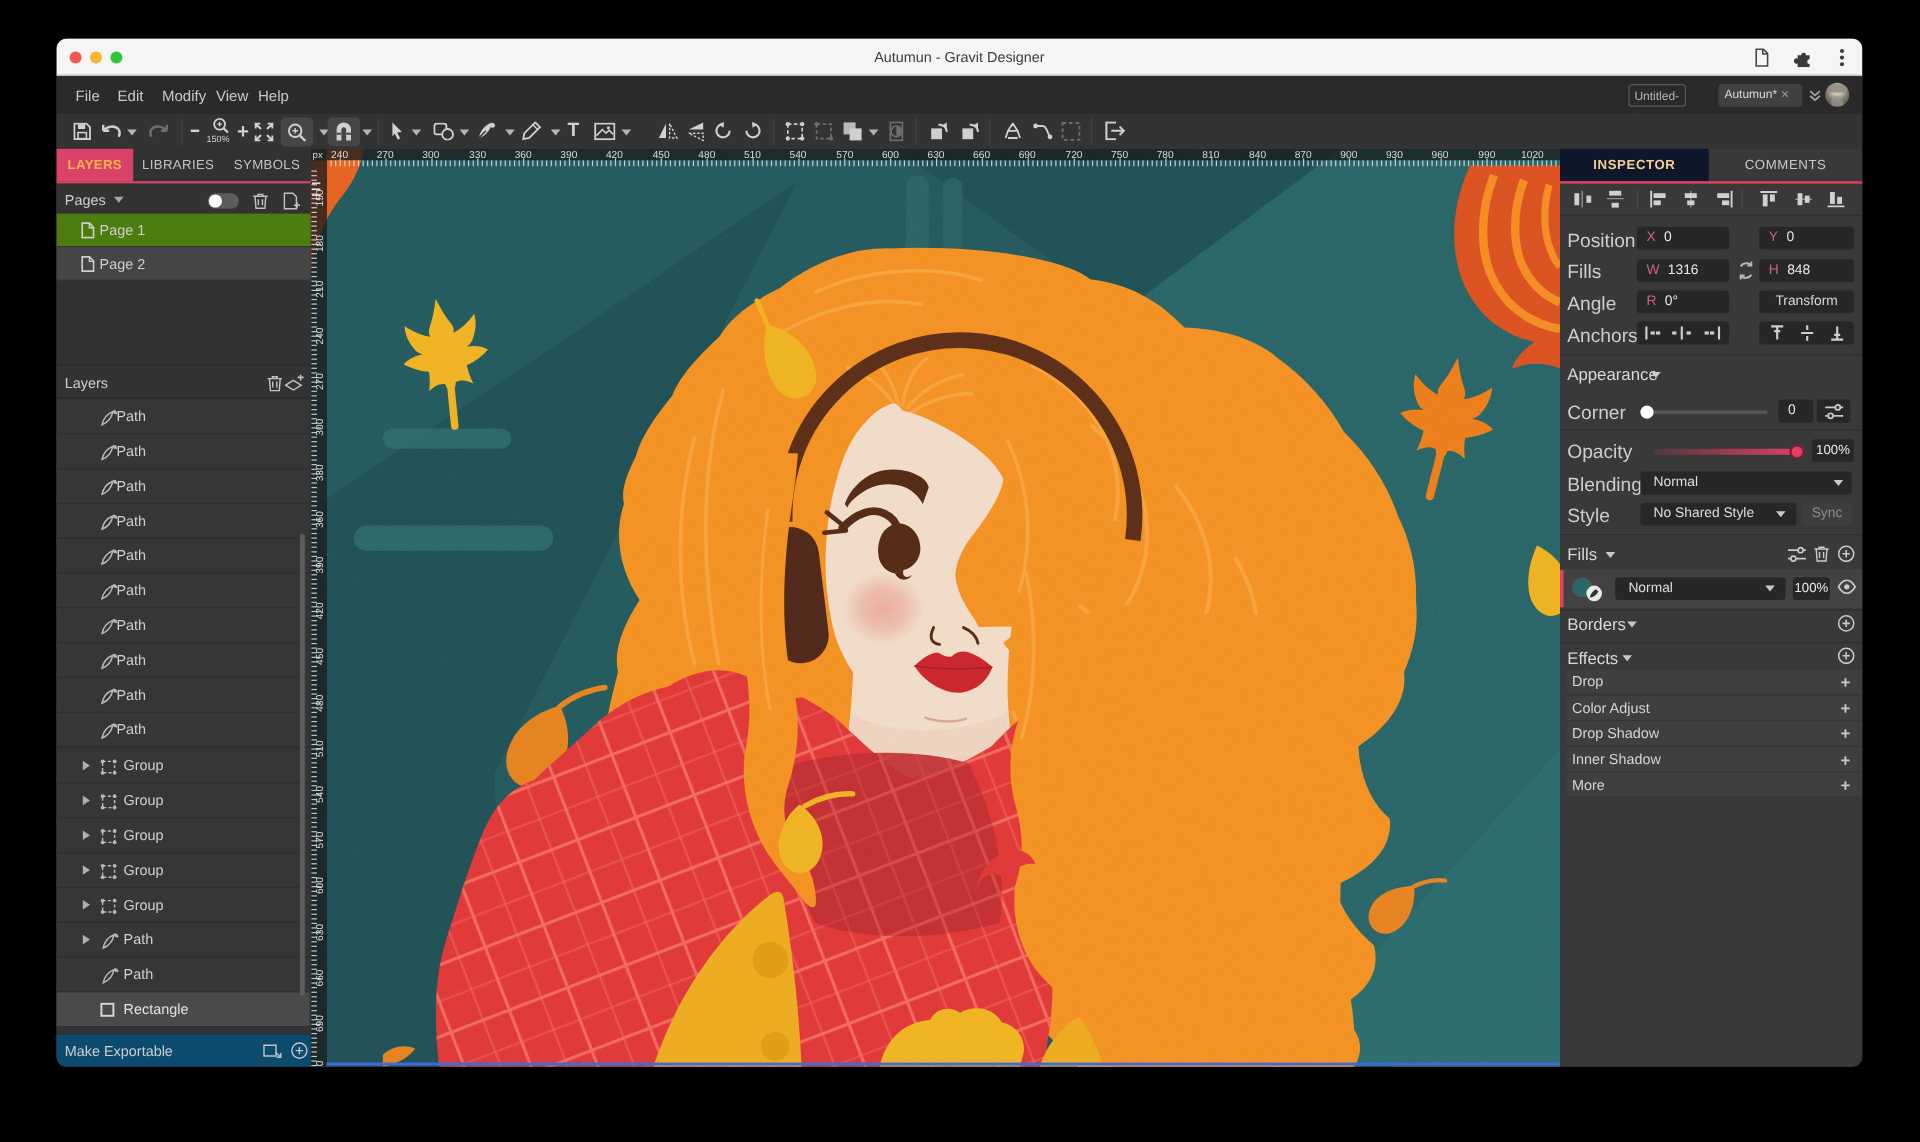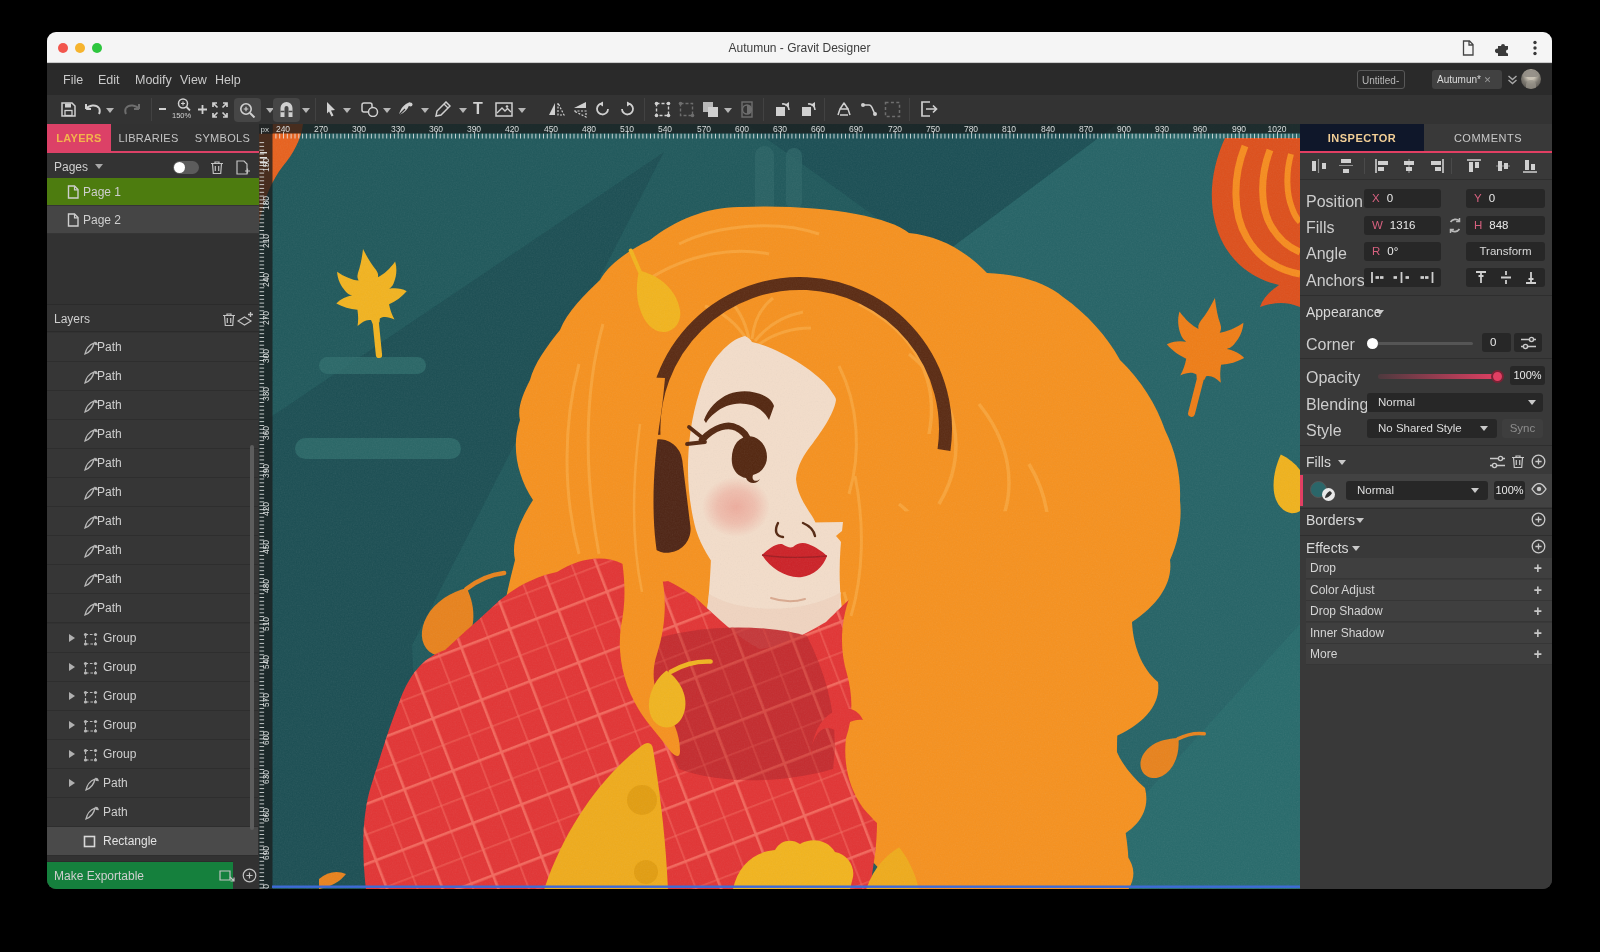--- a/index.html
+++ b/index.html
@@ -413,21 +413,21 @@
           <circle cx="11.8" cy="2.6" r="1.5" fill="#b8b8b8"></circle>
         </svg>
         <span class="rtxt" style="left:56px;">Path</span>
       </div>
 <div class="lrow" style="top:703px; background:#4a4a4a;">
         <svg class="abs" style="left:36px; top:8px;" width="13" height="13" viewBox="0 0 13 13">
 <rect x="1.5" y="1.5" width="10" height="10" fill="none" stroke="#d8d8d8" stroke-width="1.6"></rect>
         </svg>
         <span class="rtxt" style="left:56px; color:#e2e2e2;">Rectangle</span>
       </div>
-    <div class="abs" style="left:0; top:737px; width:186px; height:28px; border-top:1px solid #2b2b2b; background:#15803d;">
+    <div class="abs" style="left:0; top:737px; width:212px; height:28px; border-top:1px solid #2b2b2b; background:#0c4a6e;">
       <span class="rtxt" style="left:7px;">Make Exportable</span>
       <svg class="abs" style="left:172px; top:7px;" width="16" height="14" viewBox="0 0 16 14">
         <path d="M1 2 h10 v9 H1 Z" fill="none" stroke="#c2c2c2" stroke-width="1.2"></path>
         <path d="M11 8 l4 4 M15 8.5 V12 h-3.5" stroke="#c2c2c2" stroke-width="1.2" fill="none"></path>
       </svg>
       <svg class="abs" style="left:195px; top:6px;" width="15" height="15" viewBox="0 0 15 15">
         <circle cx="7.5" cy="7.5" r="6.3" fill="none" stroke="#c2c2c2" stroke-width="1.2"></circle>
         <path d="M7.5 4.4 v6.2 M4.4 7.5 h6.2" stroke="#c2c2c2" stroke-width="1.2"></path>
       </svg>
     </div>

